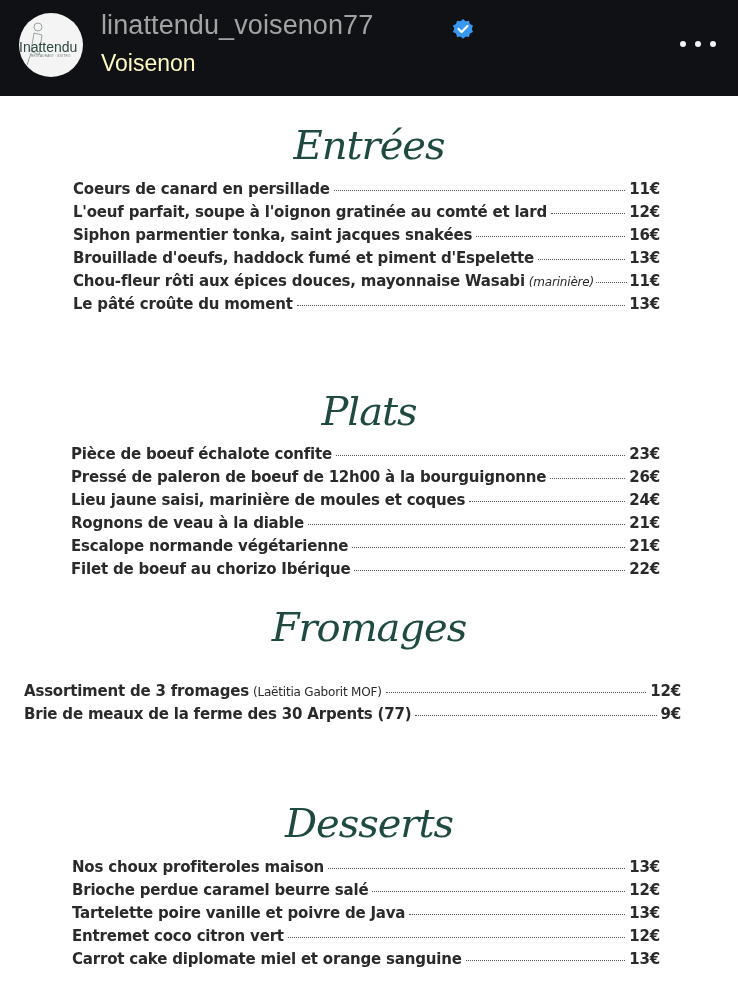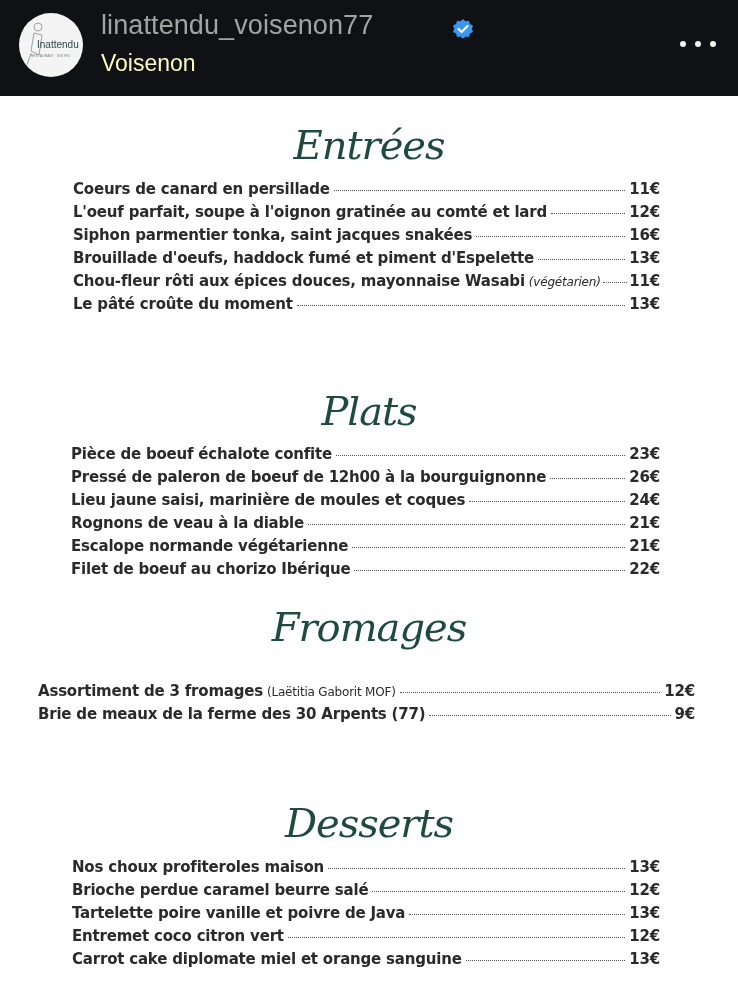--- a/index.html
+++ b/index.html
@@ -8,21 +8,21 @@
 
   .header {
     position: absolute; left: 0; top: 0; width: 738px; height: 96px;
     background: #0f1114; color: #fff;
   }
   .avatar {
     position: absolute; left: 19px; top: 13px; width: 64px; height: 64px;
     border-radius: 50%; background: #f4f4f4; overflow: hidden;
   }
   .avatar .logo-text {
-    position: absolute; left: 18px; top: 26px; font-size: 10px; color: #2e4a44;
+    position: absolute; left: 0; top: 26px; font-size: 14px; color: #2e4a44;
     font-family: "Liberation Sans", sans-serif;
   }
   .avatar .logo-sub {
     position: absolute; left: 12px; top: 41px; font-size: 3px; color: #6a7a76; letter-spacing: 0.3px;
   }
   .avatar svg { position: absolute; left: 8px; top: 8px; }
   .username {
     position: absolute; left: 101px; top: 10px; font-size: 27px; font-weight: 400;
     color: #a3a3a3; letter-spacing: 0.1px;
   }
@@ -106,21 +106,21 @@
         <span class="dots"></span>
         <span class="price">16€</span>
       </div>
     <div class="row">
         <span class="name">Brouillade d'oeufs, haddock fumé et piment d'Espelette</span>
         <span class="dots"></span>
         <span class="price">13€</span>
       </div>
     <div class="row">
         <span class="name">Chou-fleur rôti aux épices douces, mayonnaise Wasabi</span>
-        <span class="note">(végétarien)</span>
+        <span class="note">(marinière)</span>
         <span class="dots" style="margin:0 2px;"></span>
         <span class="price">11€</span>
       </div>
     <div class="row">
         <span class="name">Le pâté croûte du moment</span>
         <span class="dots"></span>
         <span class="price">13€</span>
       </div>
   </div>
 
@@ -152,21 +152,21 @@
         <span class="price">21€</span>
       </div>
     <div class="row">
         <span class="name">Filet de boeuf au chorizo Ibérique</span>
         <span class="dots"></span>
         <span class="price">22€</span>
       </div>
   </div>
 
   <div class="section-title" style="top:508px;">Fromages</div>
-  <div class="items" style="left:38px; top:586px; width:657px;">
+  <div class="items" style="left:24px; top:586px; width:657px;">
     <div class="row">
         <span class="name">Assortiment de 3 fromages</span>
         <span class="note-plain">(Laëtitia Gaborit MOF)</span>
         <span class="dots"></span>
         <span class="price">12€</span>
       </div>
     <div class="row">
         <span class="name">Brie de meaux de la ferme des 30 Arpents (77)</span>
         <span class="dots"></span>
         <span class="price">9€</span>

